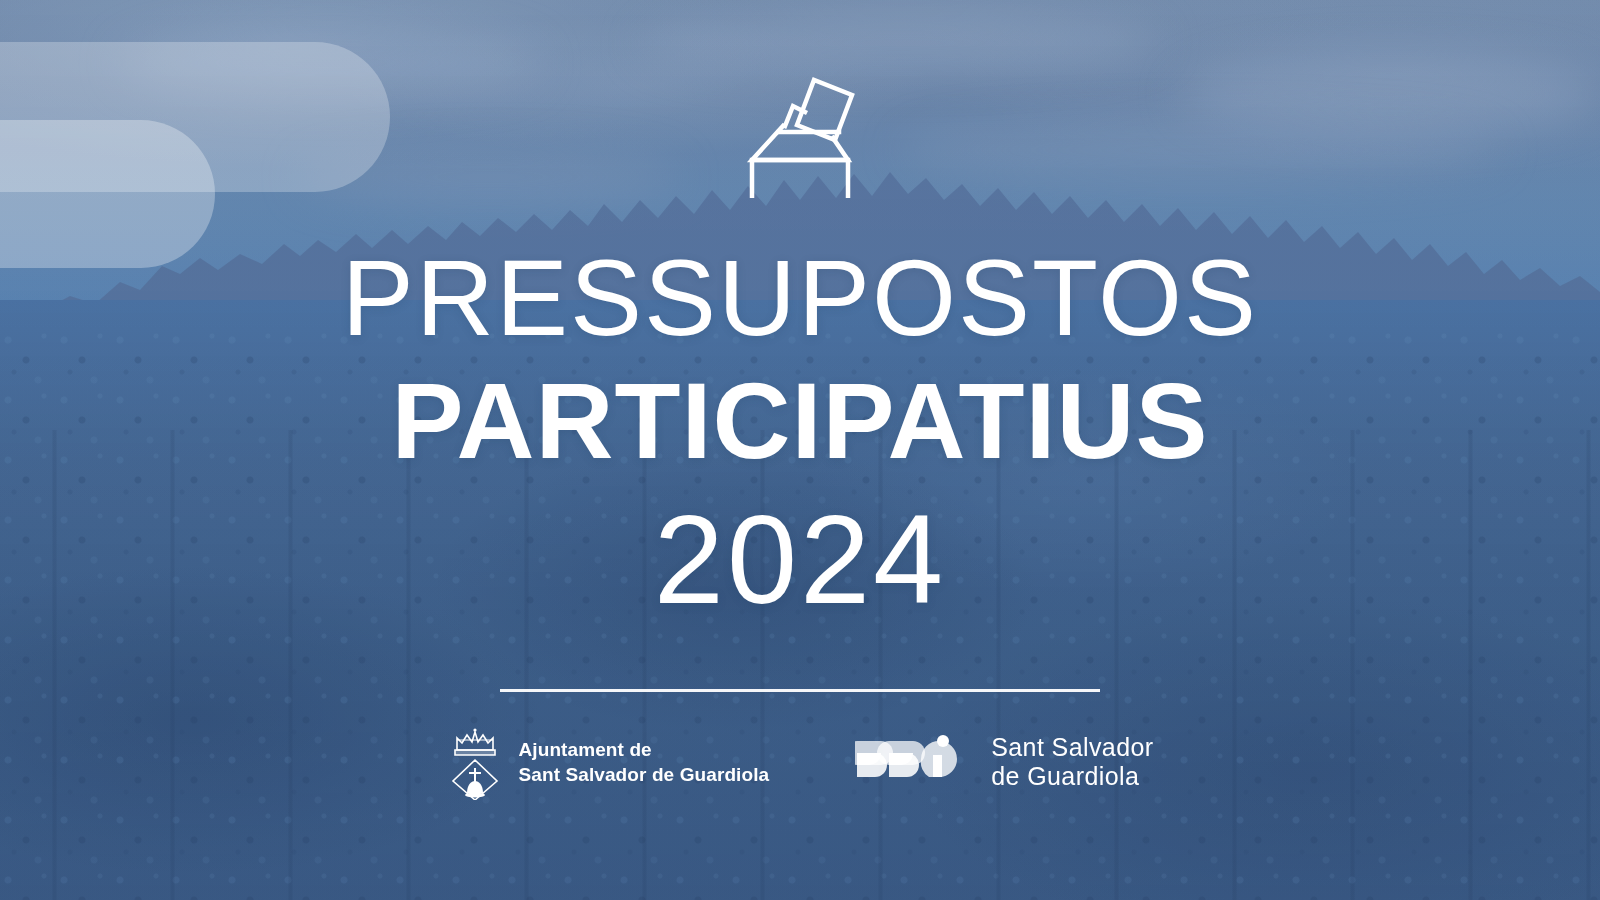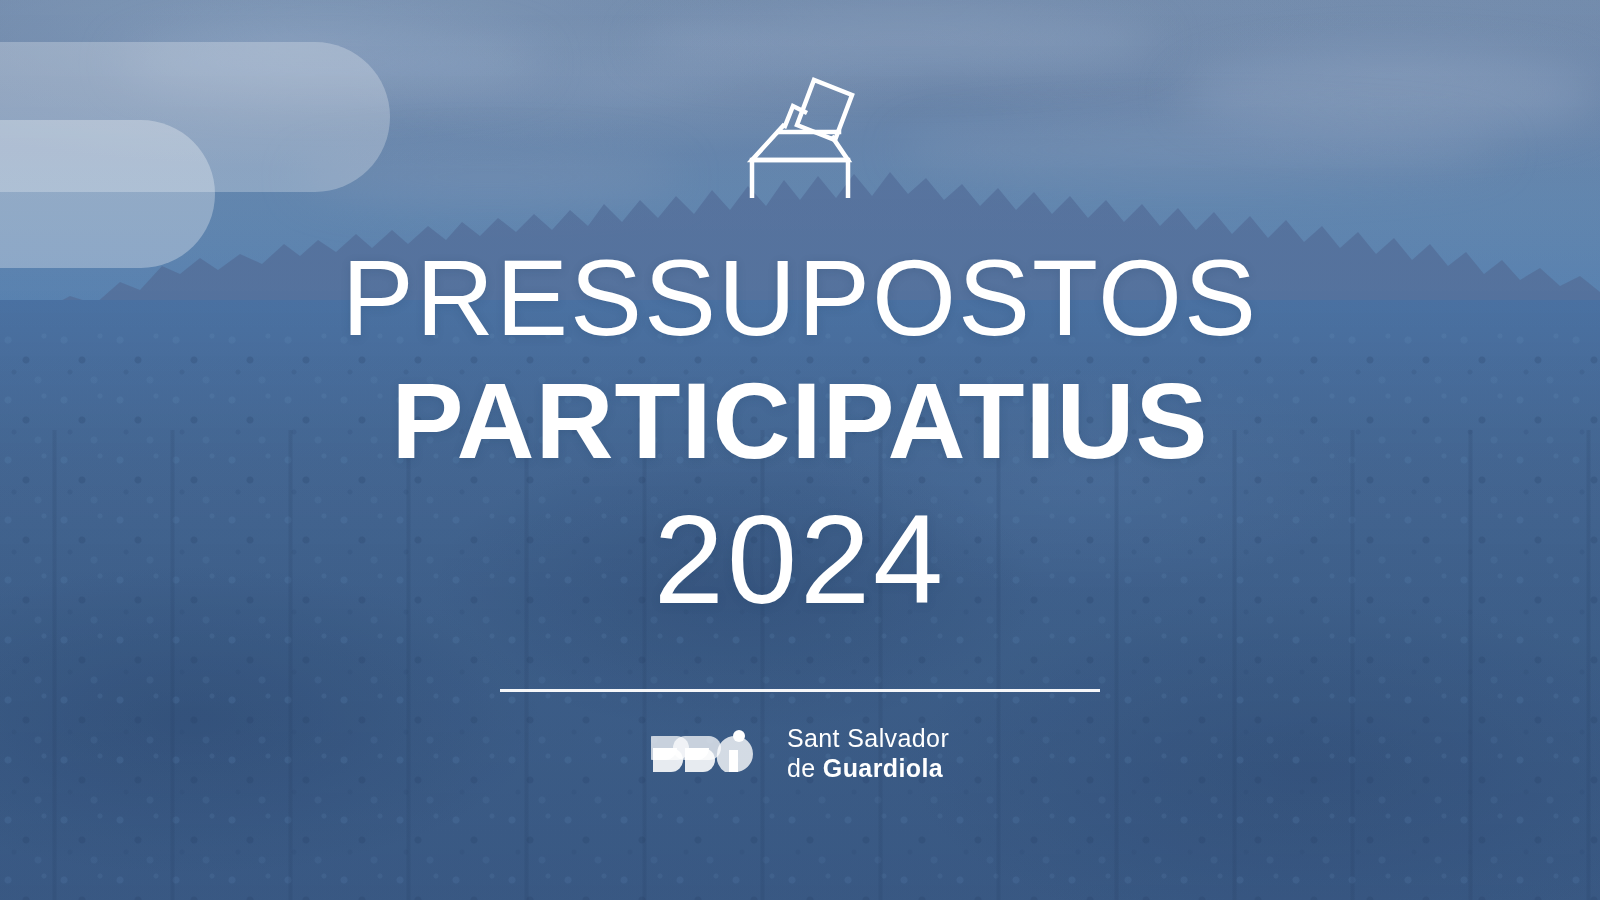--- a/index.html
+++ b/index.html
@@ -196,27 +196,27 @@
   .ajuntament-text {
     color: #ffffff;
     font-size: 19px;
     font-weight: 700;
     line-height: 1.32;
     letter-spacing: .1px;
     white-space: nowrap;
   }
 
   
-  .ssg { display: flex; align-items: center; gap: 26px; }
+  .ssg { display: flex; align-items: flex-start; gap: 26px; }
   .ssg .mark { flex: 0 0 auto; }
   .ssg .mark svg { display: block; }
   .ssg-text { color: #ffffff; line-height: 1.18; white-space: nowrap; }
   .ssg-line1 { font-size: 25px; font-weight: 400; letter-spacing: .4px; }
   .ssg-line2 { font-size: 25px; font-weight: 400; letter-spacing: .4px; }
-  .ssg-line2 b { font-weight: 700; }
+  .ssg-line2 b { font-weight: 400; }
 </style>
 </head>
 <body>
 
 <div id="poster">
 
   <div class="bg-layer">
 
     <div class="bg-sky"></div>
 
@@ -281,20 +281,45 @@
     <div class="headline">
       <div class="line-1">PRESSUPOSTOS</div>
       <div class="line-2">PARTICIPATIUS</div>
       <div class="line-3">2024</div>
     </div>
 
     <div class="divider"></div>
 
     <div class="logo-row">
 
+      <div class="ajuntament">
+        <div class="crest">
+          <svg width="56" height="76" viewBox="0 0 56 76" aria-hidden="true">
+            <g stroke="#ffffff" fill="none" stroke-width="1.6">
+
+              <path d="M10,26 L10,14 L15,19 L20,11 L25,18 L28,8 L31,18 L36,11 L41,19 L46,14 L46,26 Z"></path>
+              <path d="M8,26 L48,26 L48,31 L8,31 Z" fill="rgba(255,255,255,.25)"></path>
+              <path d="M10,16 L46,16" stroke-width="1"></path>
+              <circle cx="28" cy="6" r="1.6" fill="#ffffff" stroke="none"></circle>
+
+              <path d="M28,36 L50,57 L28,76 L6,57 Z"></path>
+
+              <path d="M28,44 L28,62" stroke-width="2"></path>
+              <path d="M22,49 L34,49" stroke-width="2"></path>
+            </g>
+
+            <path d="M20,69 C20,61 24,57 28,57 C32,57 36,61 36,69 Z" fill="#ffffff"></path>
+            <ellipse cx="28" cy="71" rx="10" ry="2.6" fill="#ffffff"></ellipse>
+          </svg>
+        </div>
+        <div class="ajuntament-text">
+          <div>Ajuntament de</div>
+          <div>Sant Salvador de Guardiola</div>
+        </div>
+      </div>
 
       <div class="ssg">
         <div class="mark">
           <svg width="110" height="52" viewBox="0 0 110 52" aria-hidden="true">
 
             <path d="M2,8 H26 A12,12 0 0 1 26,32 H2 A12,12 0 0 1 2,8 Z" fill="rgba(255,255,255,.72)"></path>
             <path d="M2,20 H20 A12,12 0 0 1 20,44 H2 Z" fill="rgba(255,255,255,.88)"></path>
             <path d="M2,20 H26 A12,12 0 0 1 14,32 H2 Z" fill="#ffffff"></path>
 
             <path d="M34,8 H58 A12,12 0 0 1 58,32 H34 A12,12 0 0 1 34,8 Z" fill="rgba(255,255,255,.72)"></path>

